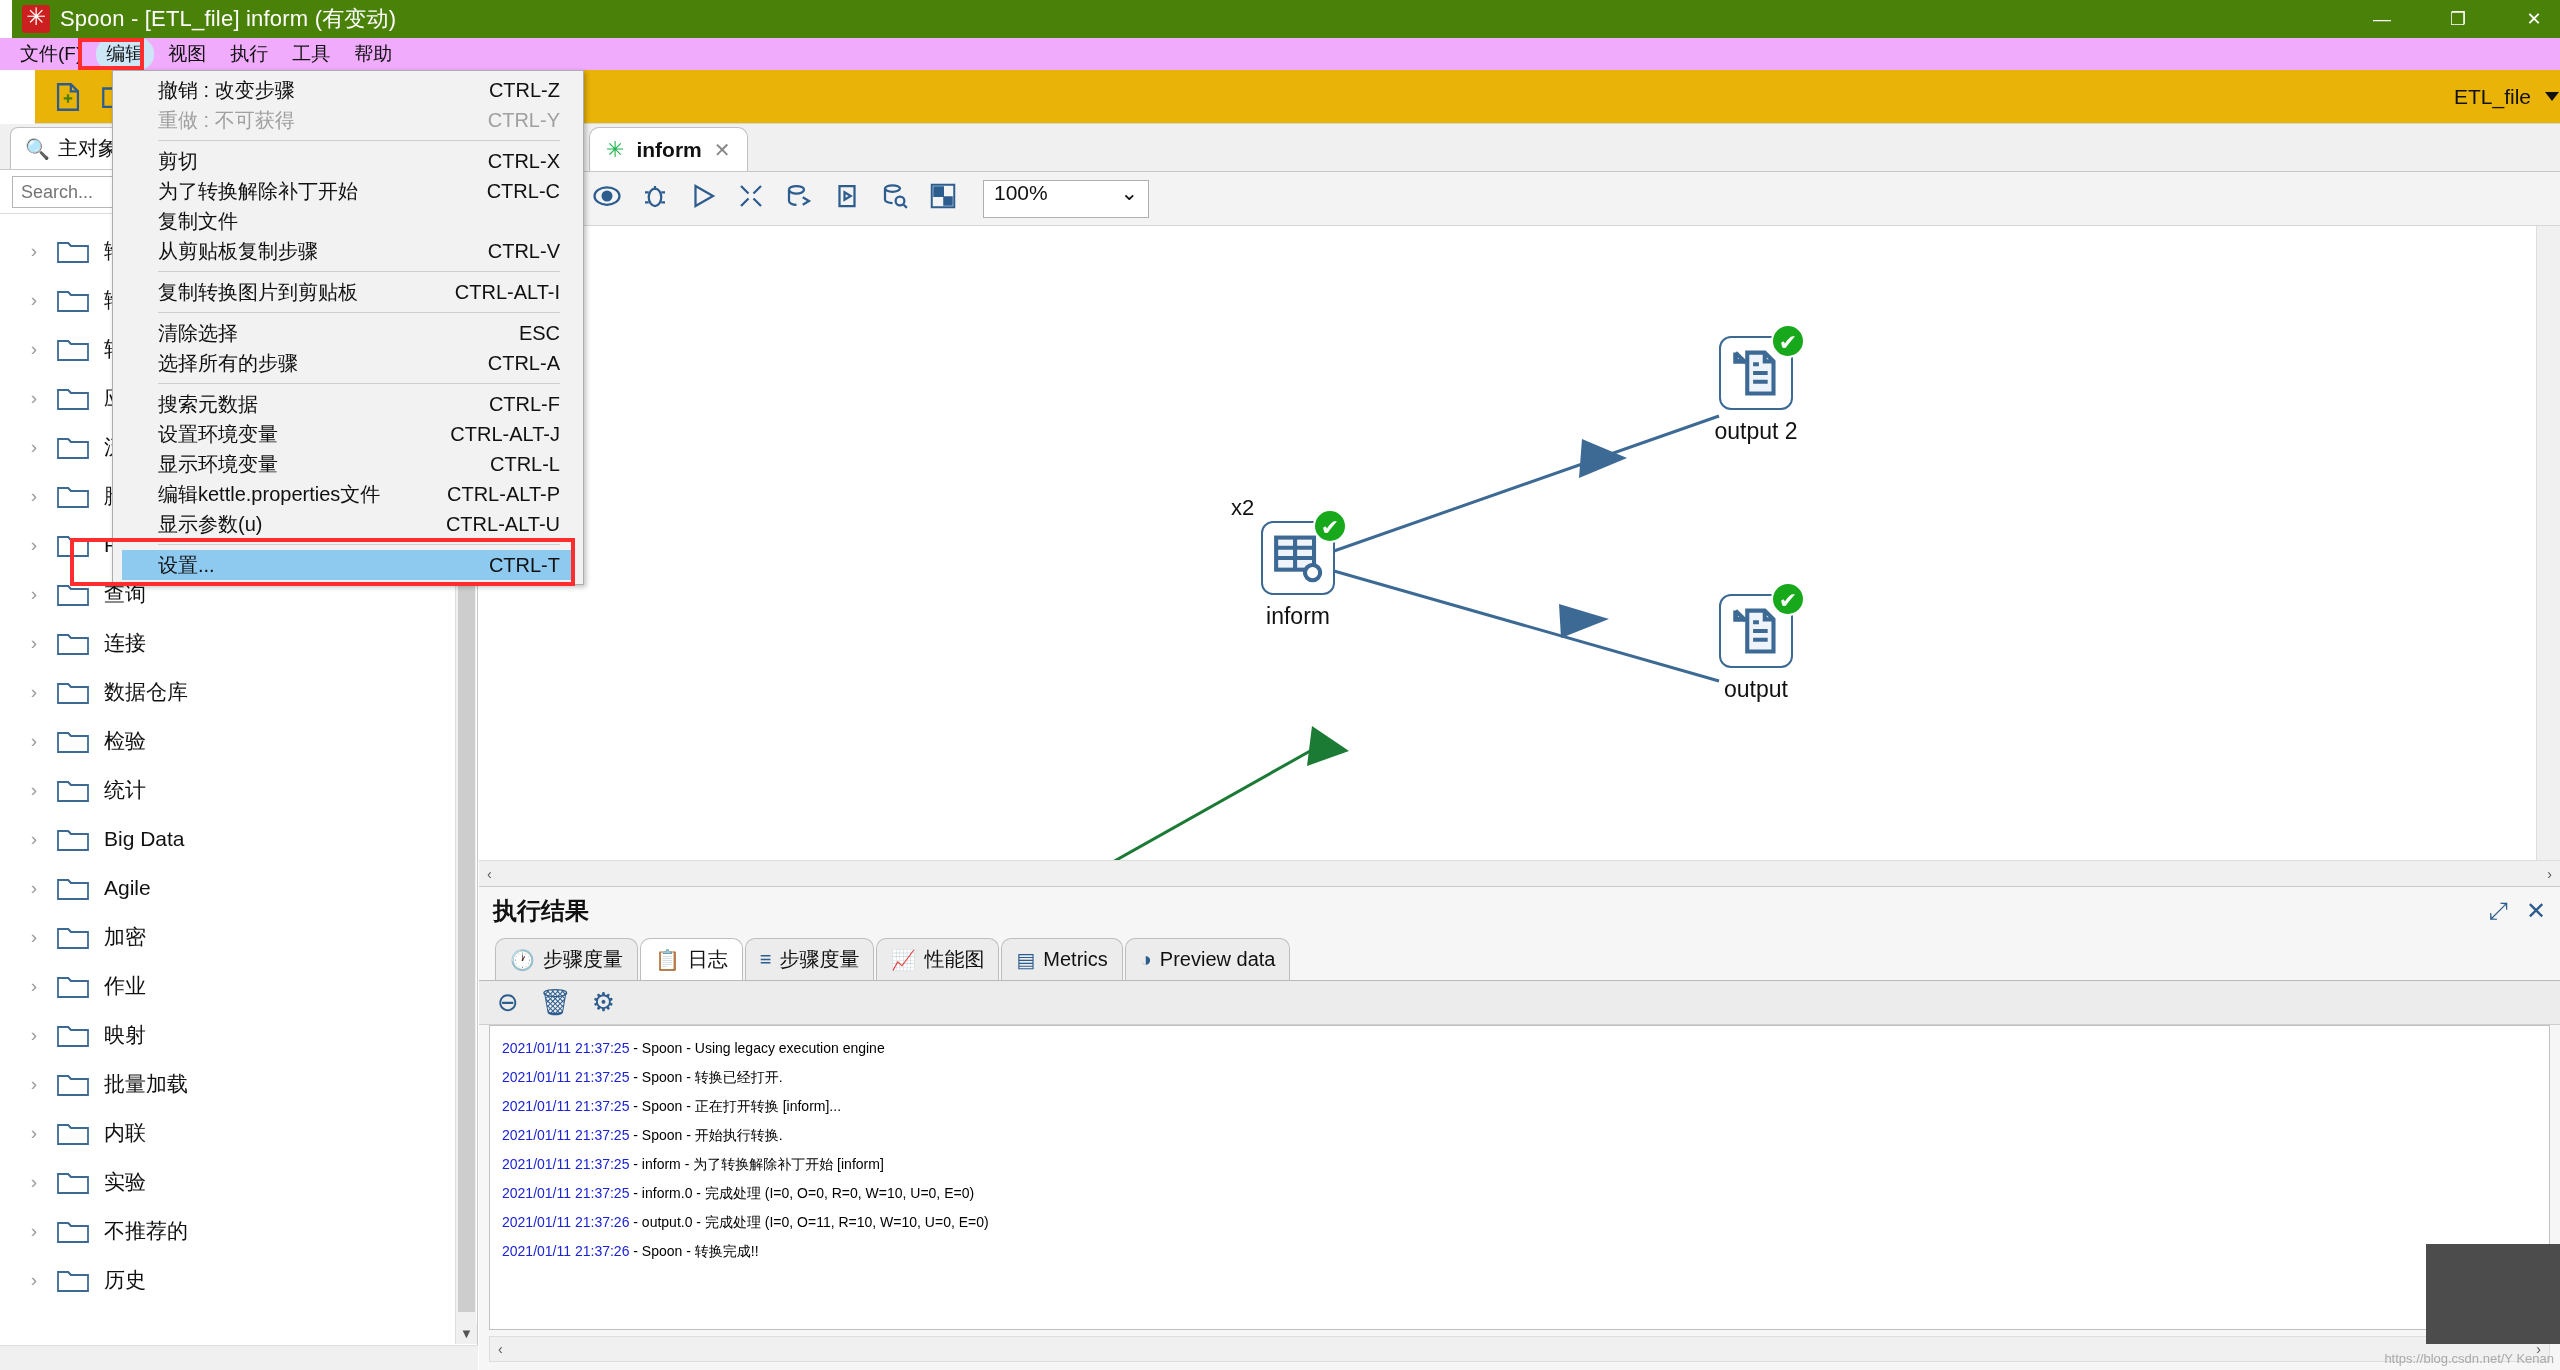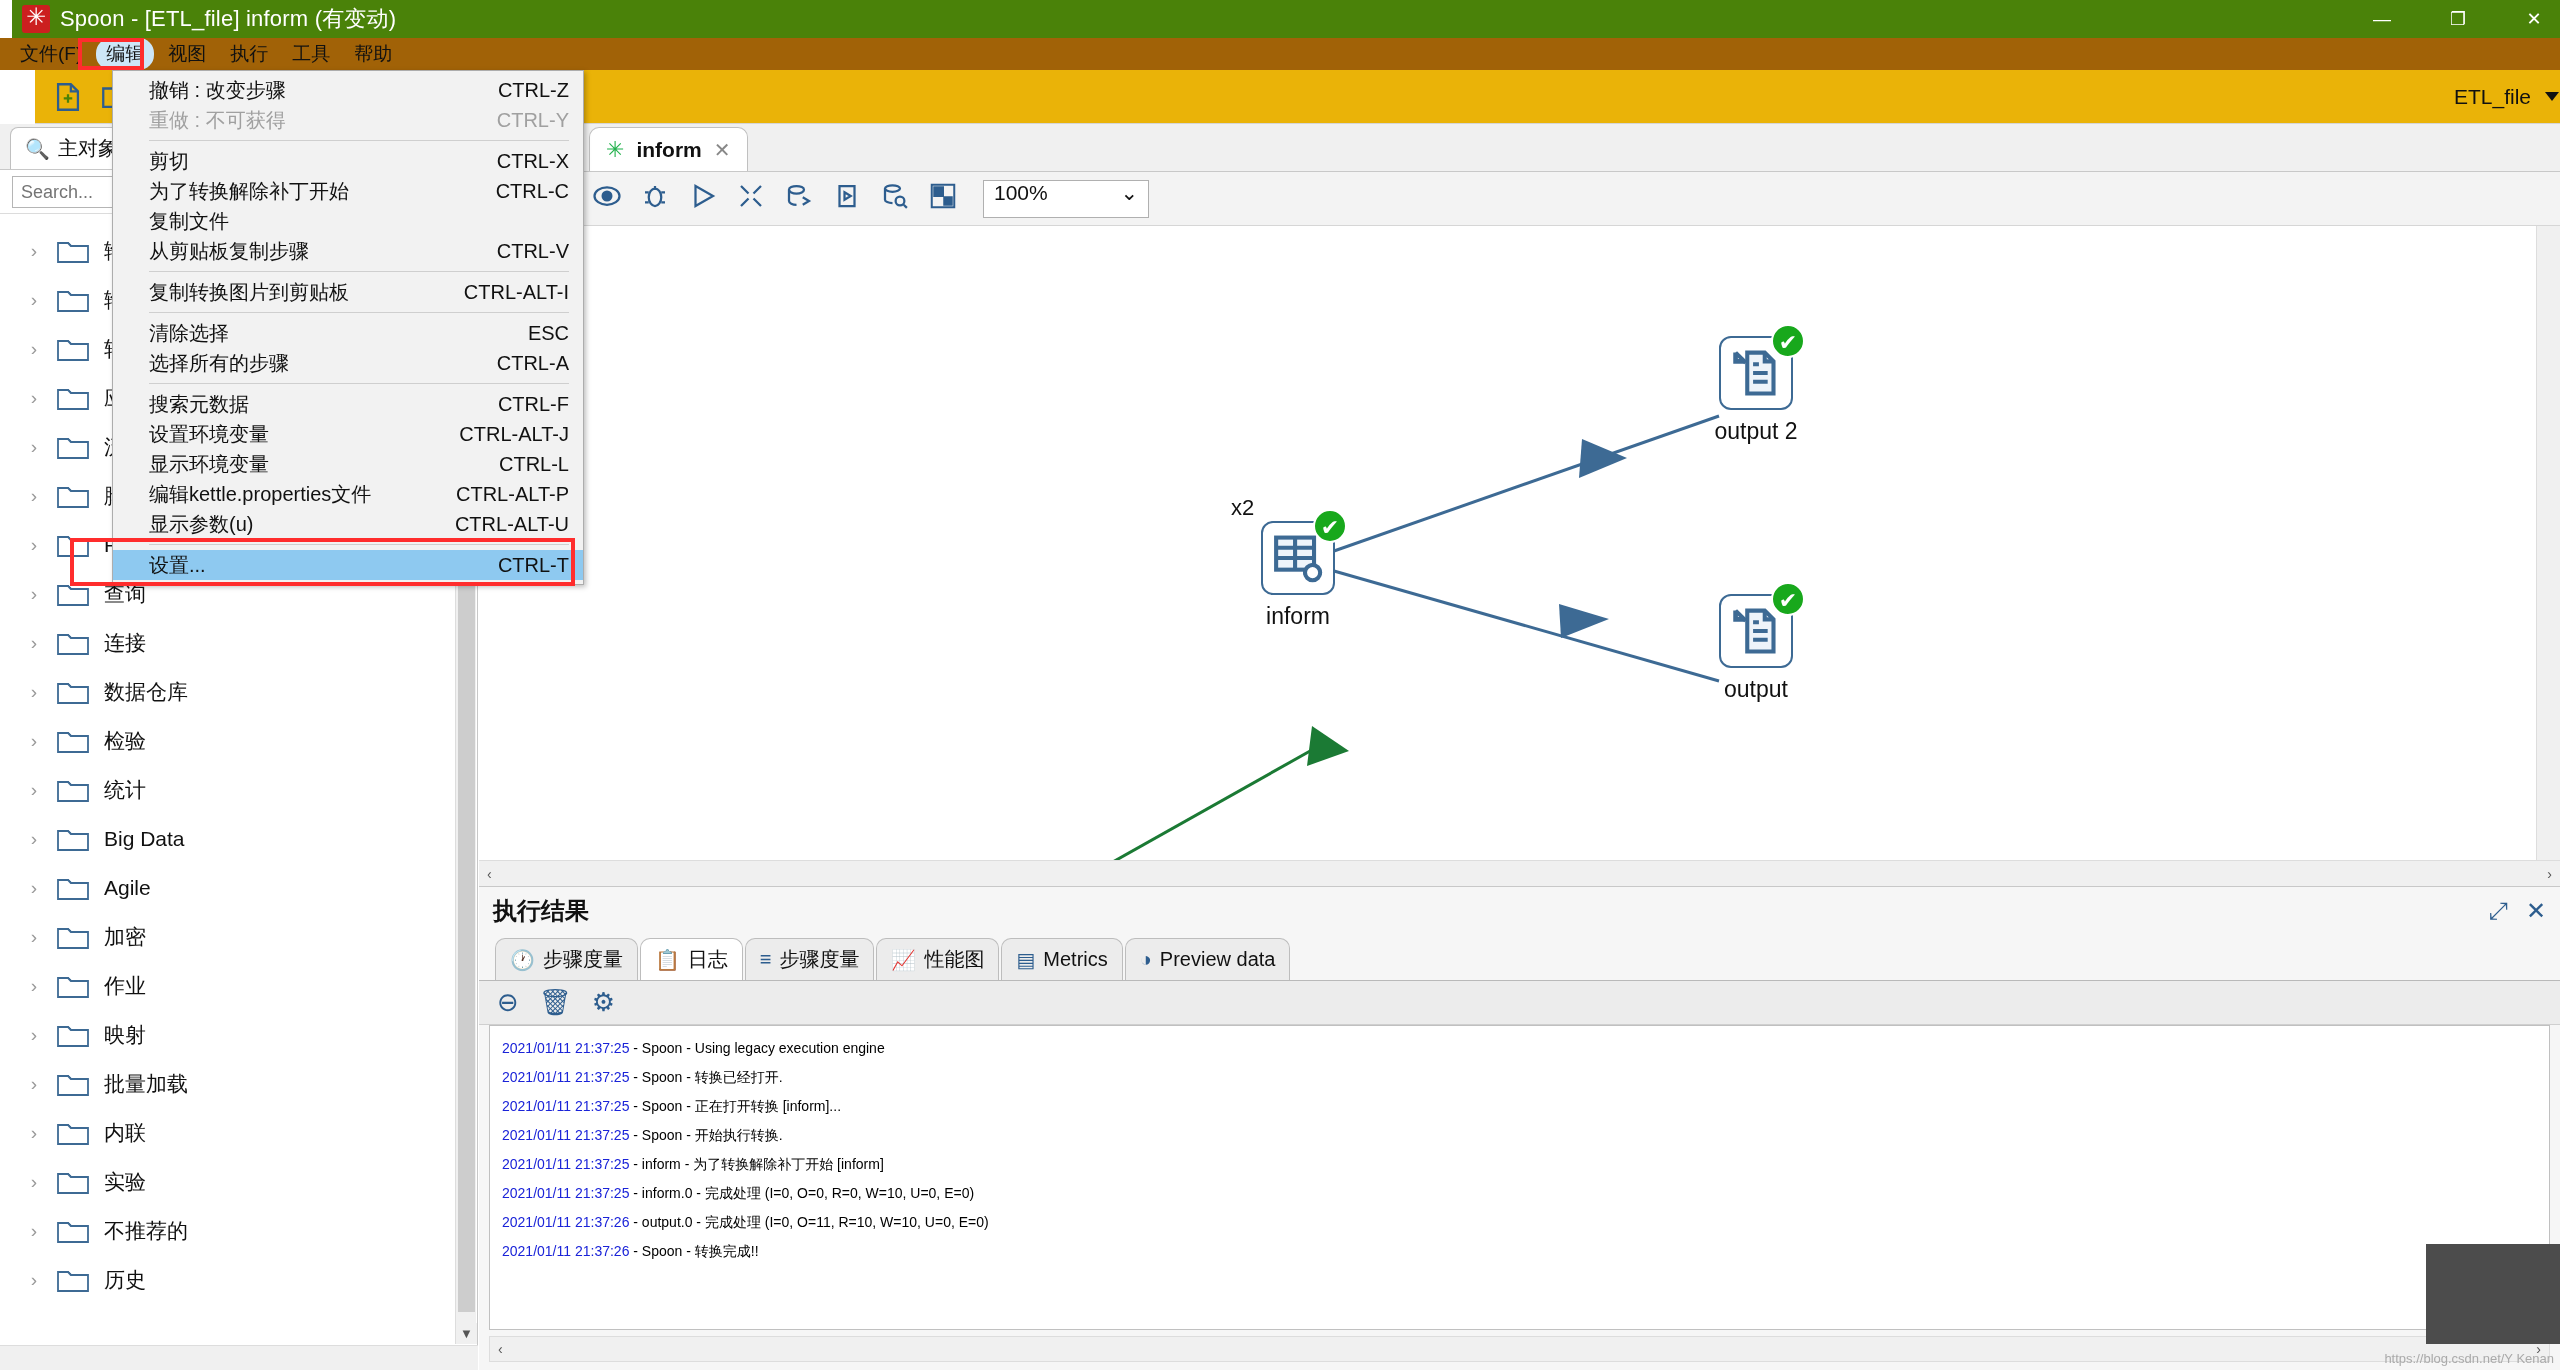--- a/index.html
+++ b/index.html
@@ -27,21 +27,21 @@
   .title-text { font-size:22px; letter-spacing:.2px; white-space:nowrap; }
   .win-btns { margin-left:auto; display:flex; height:38px; }
   .win-btn {
     width:76px; height:38px; display:flex; align-items:center;
     justify-content:center; color:#fff; font-size:18px;
   }
 
   
   .menubar {
     position:absolute; left:0; top:38px; width:2560px; height:32px;
-    background:#a16207; display:flex; align-items:center; padding-left:10px;
+    background:#f0abfc; display:flex; align-items:center; padding-left:10px;
   }
   .menubar .mi {
     font-size:19px; color:#111; padding:3px 10px; margin-right:4px;
     white-space:nowrap; position:relative;
   }
   .menubar .mi.active { background:#cde6f7;border-radius:15px; }
   .menu-hilite-box {
     position:absolute; left:78px; top:38px; width:66px; height:32px;
     border:4px solid #ff2d2d; pointer-events:none; z-index:60;
   }
@@ -225,21 +225,21 @@
     position:absolute;left:10px;right:10px;bottom:8px;height:26px;
     background:#f0f0f0;border:1px solid #ddd;
     display:flex;align-items:center;justify-content:space-between;
     padding:0 8px;font-size:14px;color:#555;
   }
 
   
   .dropdown {
     position:absolute; left:112px; top:70px; width:472px;
     background:#f2f2f2; border:1px solid #adadad; z-index:50;
-    box-shadow:2px 2px 5px rgba(0,0,0,.25); padding:4px 0;
+    box-shadow:2px 2px 5px rgba(0,0,0,.25); padding:4px 9px;
   }
   .dd-item {
     height:30px; display:flex; align-items:center; padding:0 14px 0 36px;
     font-size:20px; color:#111; white-space:nowrap;
   }
   .dd-item .sc { margin-left:auto; padding-left:28px; }
   .dd-item.disabled, .dd-item.disabled .sc { color:#a0a0a0; }
   .dd-item.hl { background:#8ec9f0; }
   .dd-sep { height:1px; background:#cfcfcf; margin:5px 14px 5px 36px; }
   .dd-hl-box {

